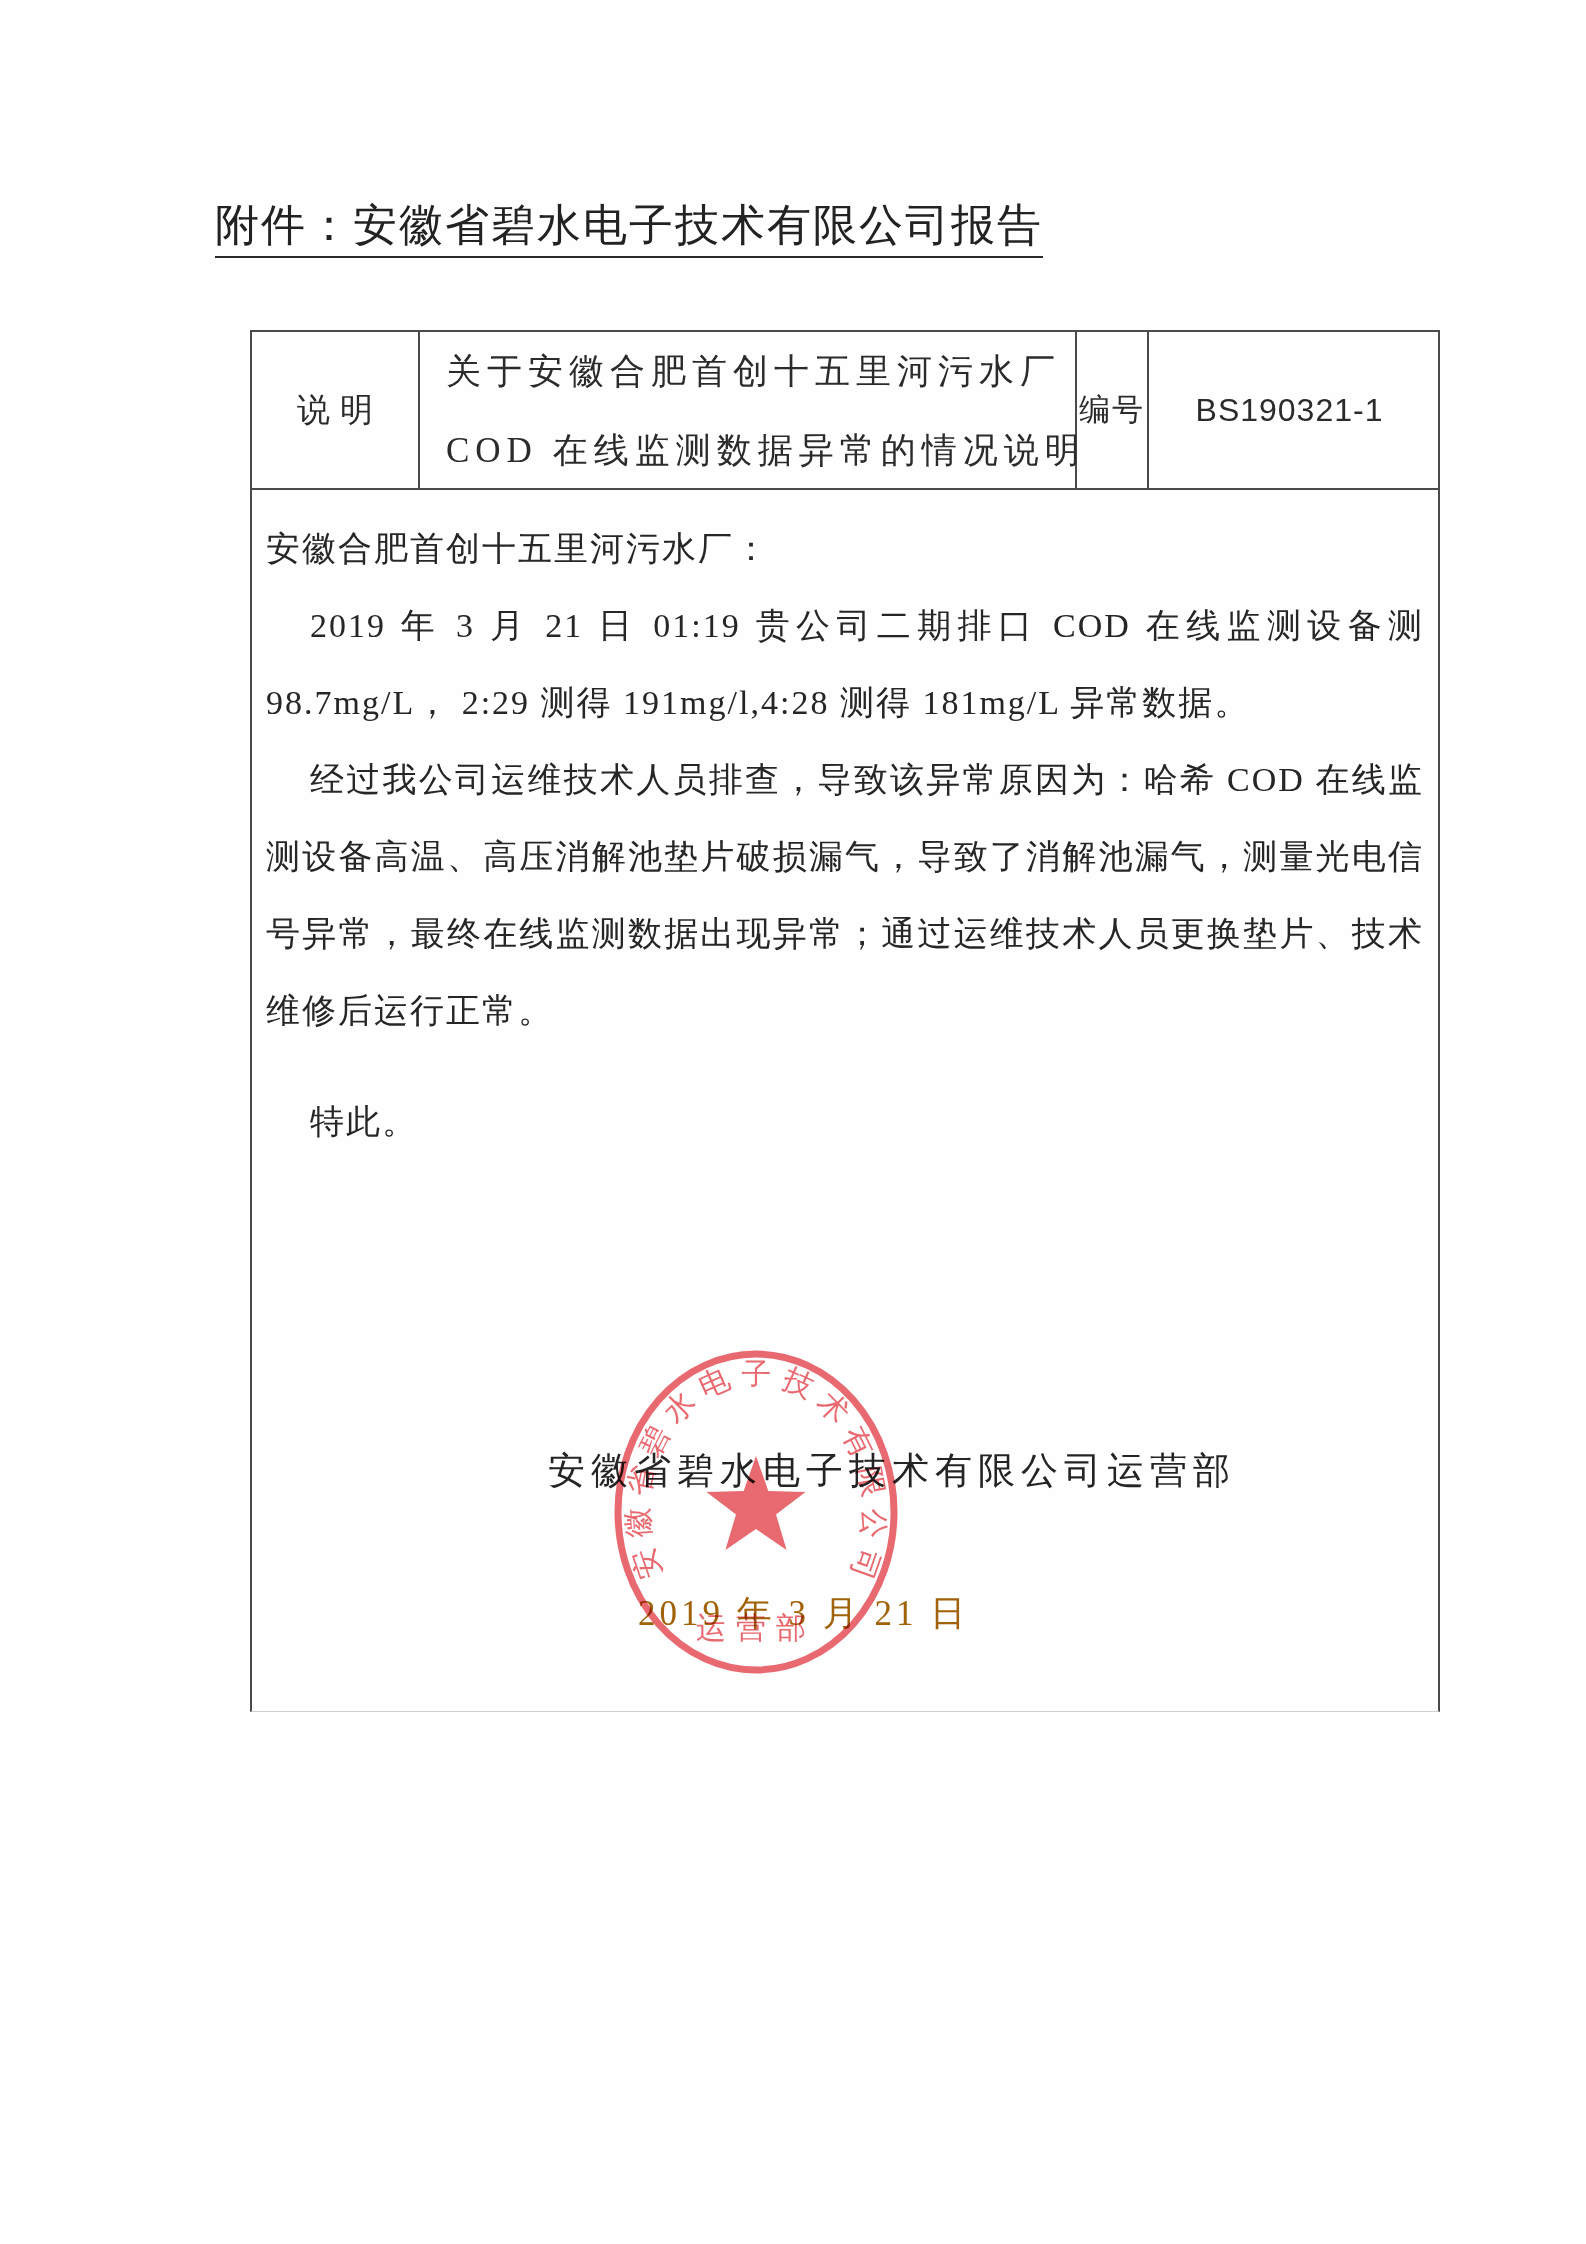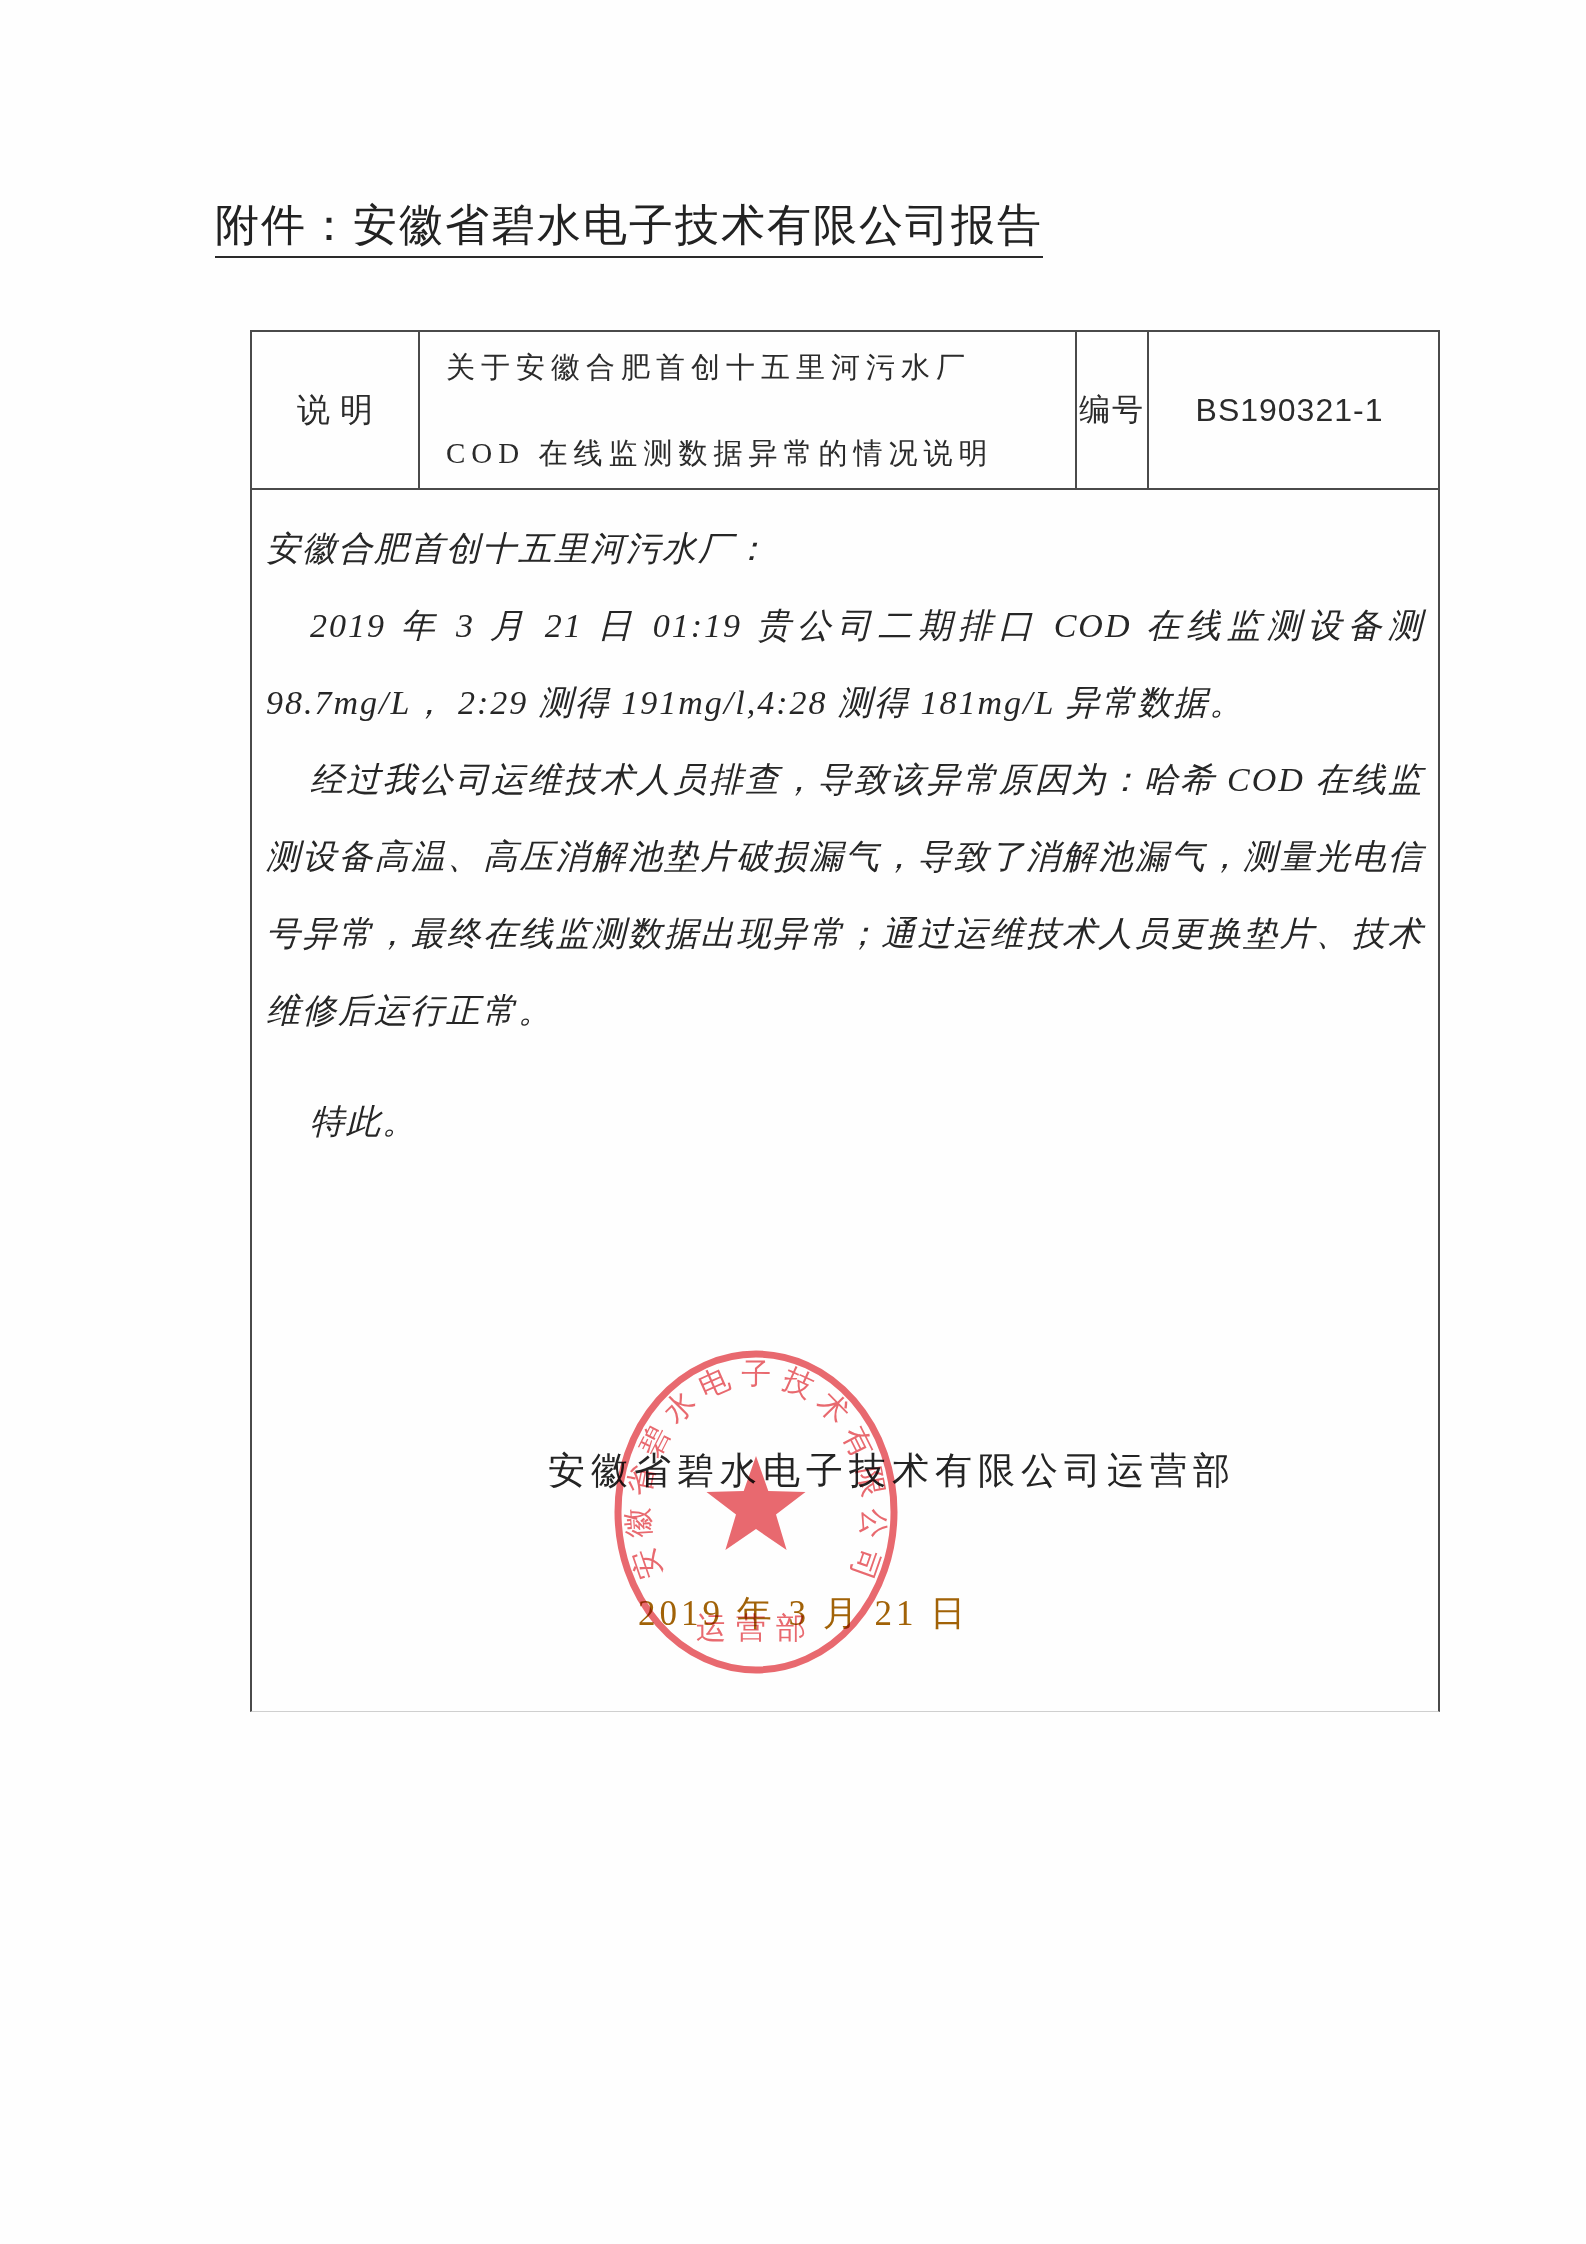--- a/index.html
+++ b/index.html
@@ -42,21 +42,21 @@
   .cell { height: 100%; }
   .c-label {
     width: 168px; border-right: 2px solid #4a4a4a;
     display: flex; align-items: center; justify-content: center;
     font-size: 33px; letter-spacing: 10px; text-indent: 10px;
   }
   .c-title {
     width: 657px; border-right: 2px solid #4a4a4a;
     display: flex; flex-direction: column; justify-content: space-between;
     padding: 16px 22px 14px 26px;
-    font-size: 29px;
+    font-size: 35px;
   }
   .title-line { white-space: nowrap; letter-spacing: 6px; }
   .c-no-label {
     width: 72px; border-right: 2px solid #4a4a4a;
     display: flex; align-items: center; justify-content: center;
     font-size: 31px; letter-spacing: 2px;
   }
   .c-no-value {
     width: 281px;
     display: flex; align-items: center; justify-content: center;
@@ -64,21 +64,20 @@
     font-family: "Liberation Sans", "DejaVu Sans", sans-serif;
     letter-spacing: 1px;
   }
   
   .tbody {
     padding: 20px 14px 0 14px;
     font-size: 34px;
     line-height: 77px;
     text-align: justify;
     color: #262626;
-    font-style: italic;
   }
   .tbody p { text-indent: 44px; letter-spacing: 2px; }
   .tbody p.no-indent { text-indent: 0; }
   .tbody p.closing { margin-top: 34px; }
   
   .sig-company {
     position: absolute; left: 548px; top: 1446px;
     font-size: 37px; letter-spacing: 6px;
     color: #242424; z-index: 3; white-space: nowrap;
   }

